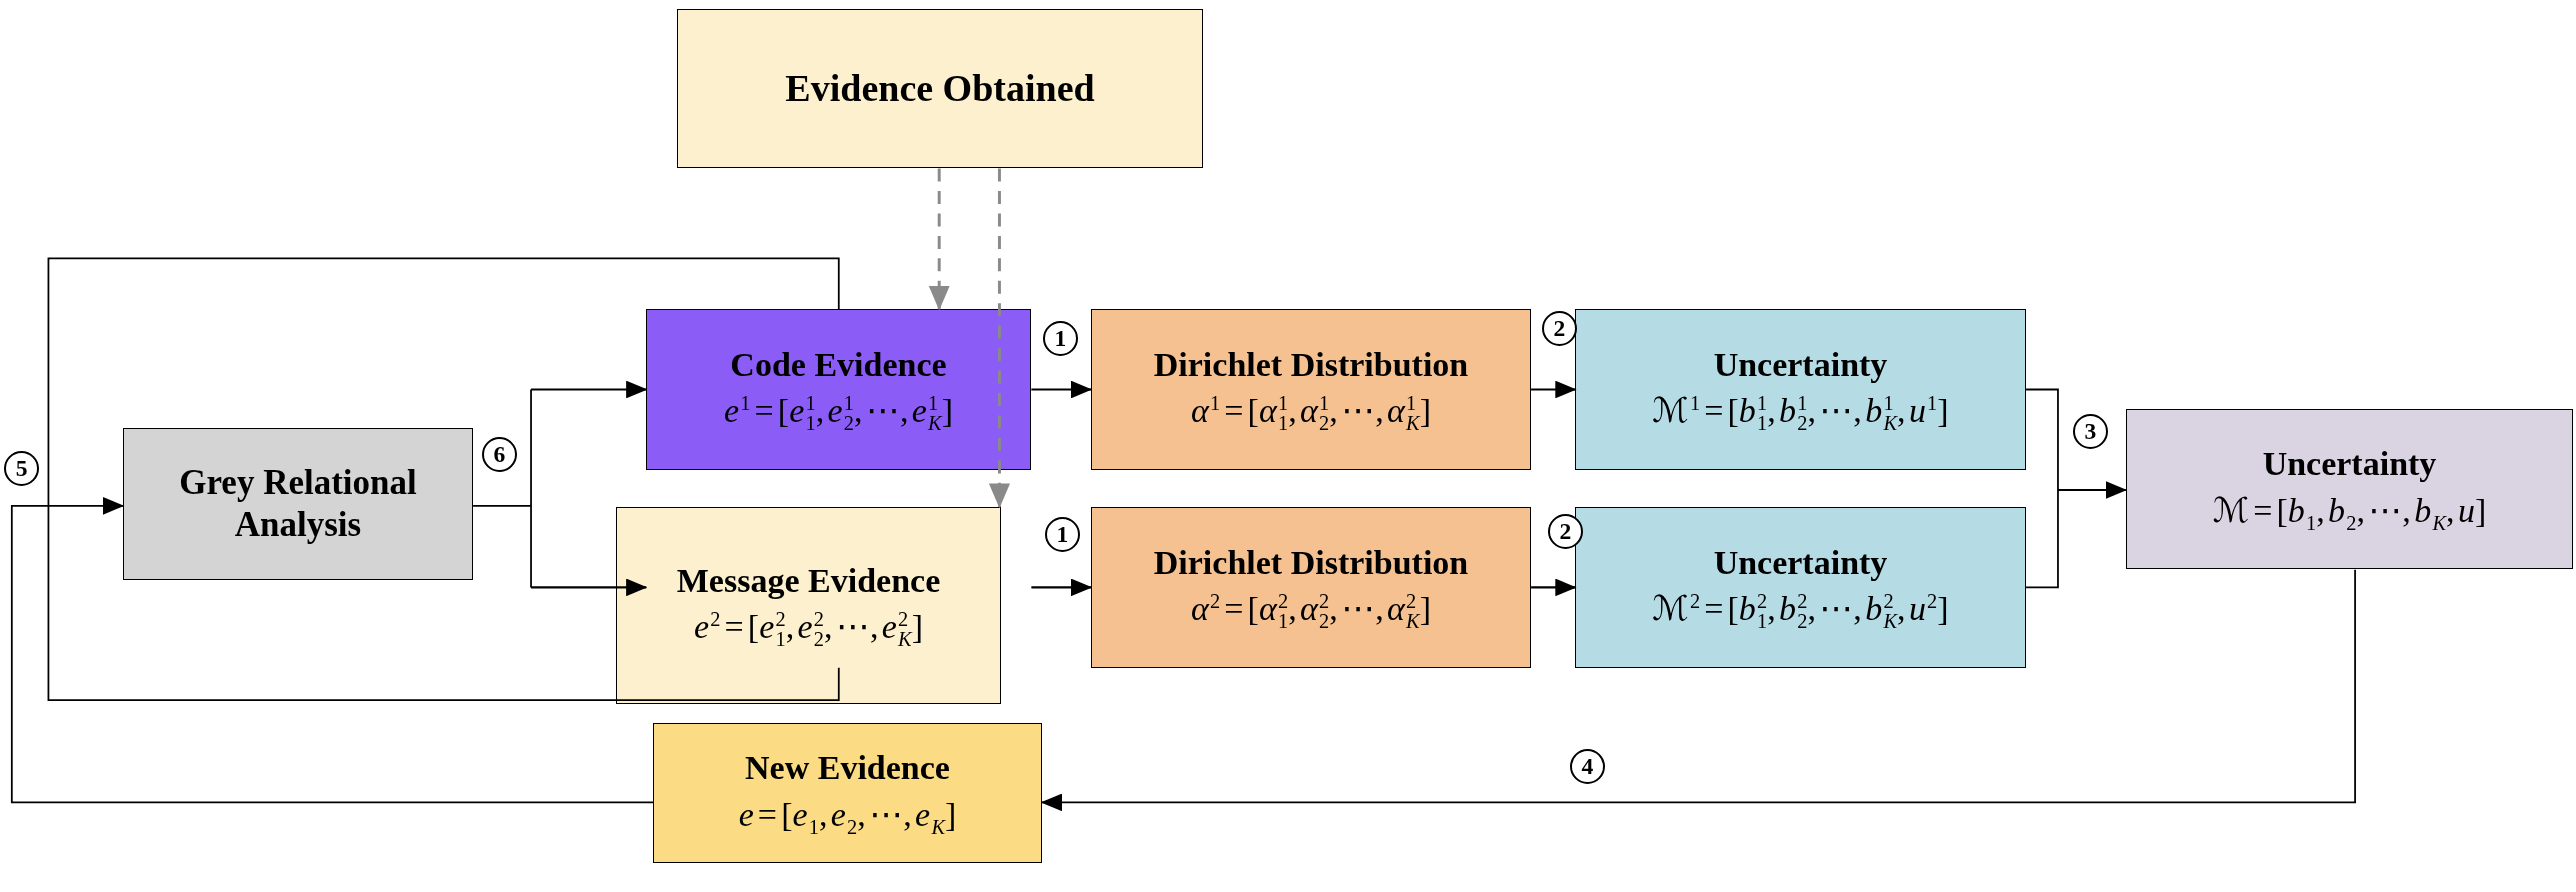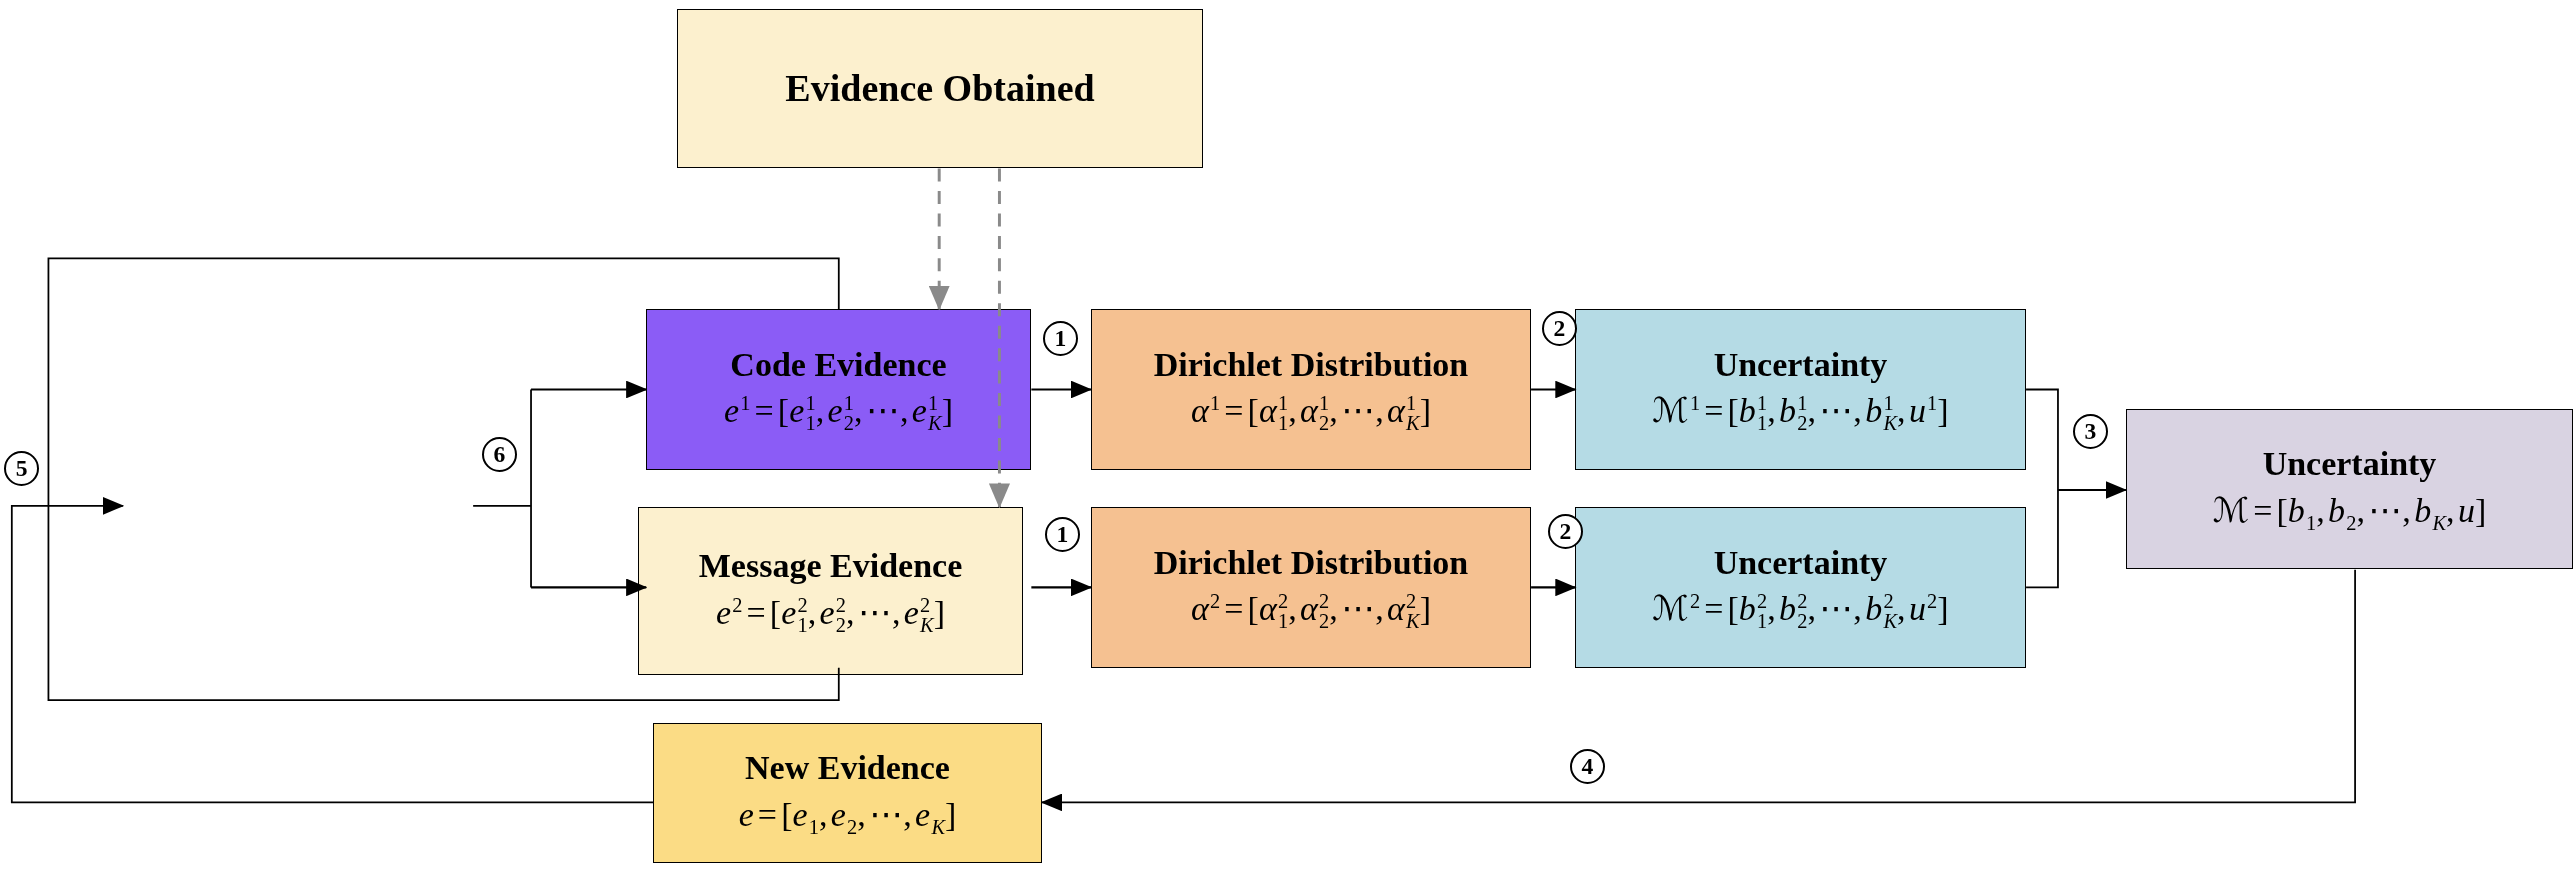--- a/index.html
+++ b/index.html
@@ -130,22 +130,26 @@
             <span class="sb">2</span>
           </span></span><span class="tok comma"><span class="base">,</span></span><span class="tok"><span class="base">⋯</span></span><span class="tok comma"><span class="base">,</span></span><span class="tok"><span class="base it">b</span><span class="ss">
             <span class="sp">1</span>
             <span class="sb it">K</span>
           </span></span><span class="tok comma"><span class="base">,</span></span><span class="tok"><span class="base it">u</span><span class="ss">
             <span class="sp">1</span>
             <span class="sb">&nbsp;</span>
           </span></span><span class="tok"><span class="base">]</span></span></span>
   </div>
 
-
-  <div class="node" style="left: 638px; top: 507px; width: 385px; height: 168px; background-color: rgb(252, 240, 206);">
+  <div class="node grey" style="left: 123px; top: 428px; width: 350px; height: 152px; gap: 2.4px; background-color: rgb(212, 212, 212);">
+    <span class="title">Grey Relational</span>
+    <span class="title">Analysis</span>
+  </div>
+
+  <div class="node" style="left: 616px; top: 507px; width: 385px; height: 197px; background-color: rgb(252, 240, 206);">
     <span class="title">Message Evidence</span>
     <span class="formula"><span class="tok"><span class="base it">e</span><span class="ss">
             <span class="sp">2</span>
             <span class="sb">&nbsp;</span>
           </span></span><span class="tok eq"><span class="base">=</span></span><span class="tok"><span class="base">[</span></span><span class="tok"><span class="base it">e</span><span class="ss">
             <span class="sp">2</span>
             <span class="sb">1</span>
           </span></span><span class="tok comma"><span class="base">,</span></span><span class="tok"><span class="base it">e</span><span class="ss">
             <span class="sp">2</span>
             <span class="sb">2</span>

